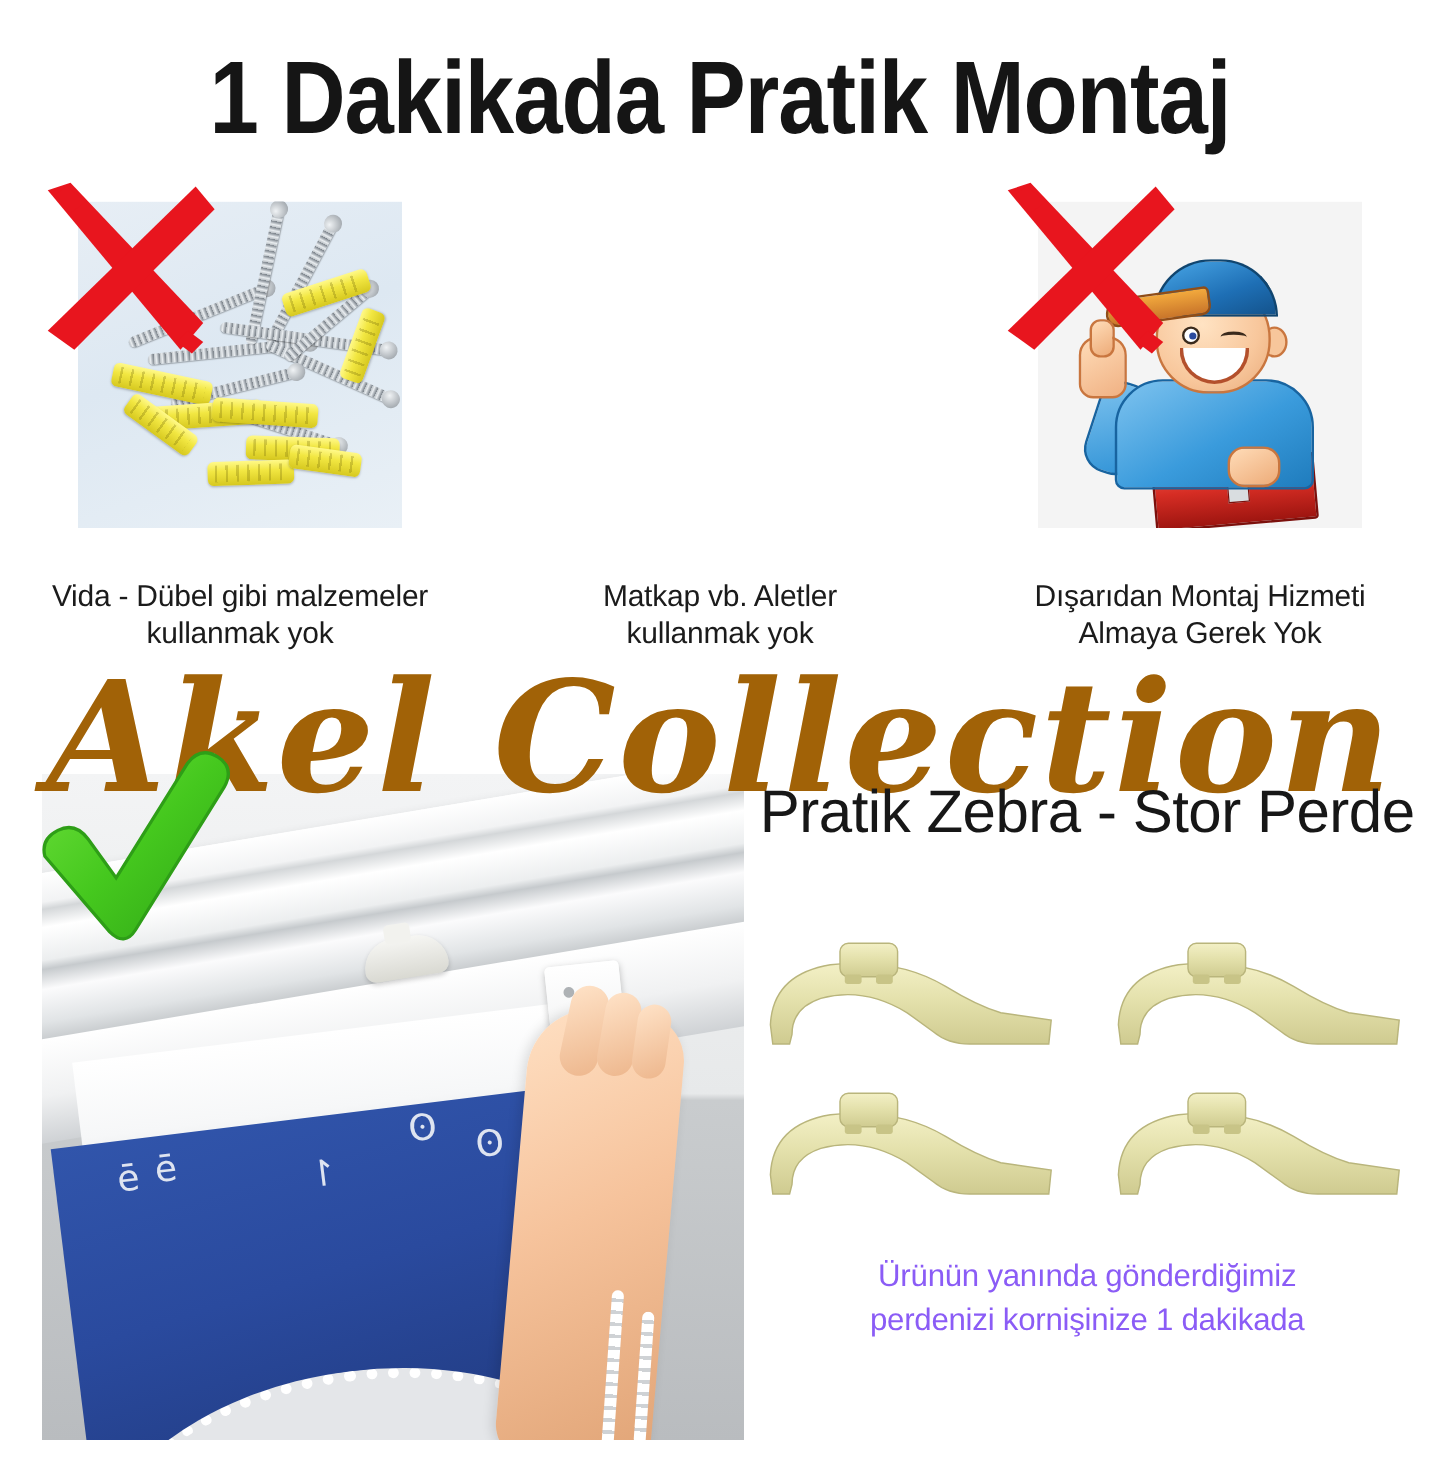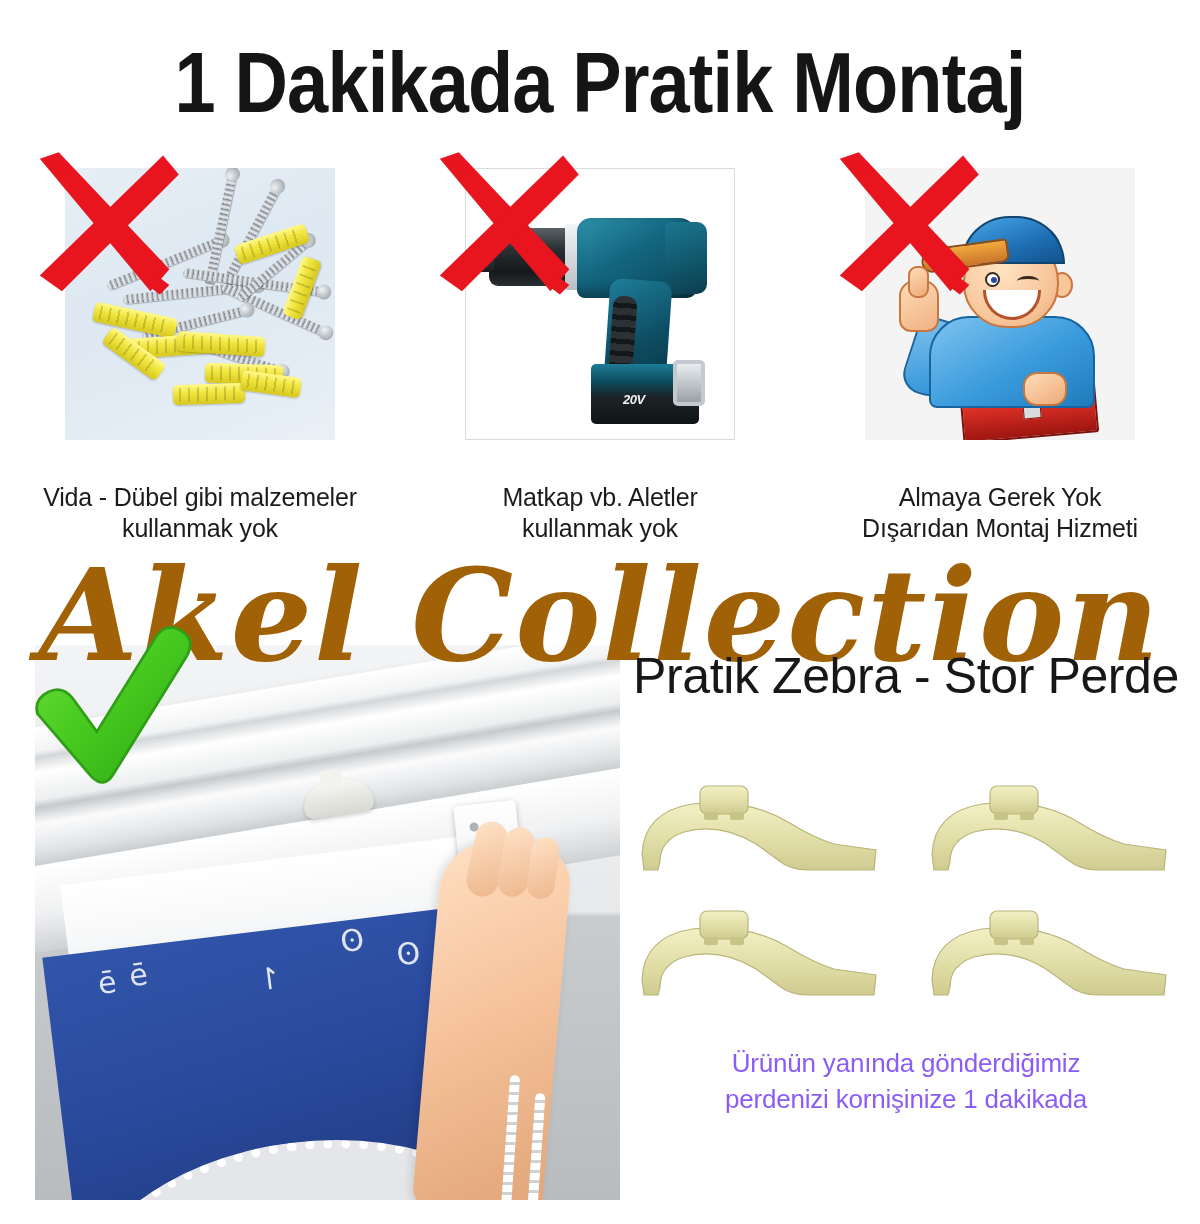--- a/index.html
+++ b/index.html
@@ -599,40 +599,20 @@
           <path d="M84 82 L92 88 L86 94 L78 88 Z" fill="#E8151E"></path>
         </svg>
       </div>
       <div class="card-caption">
         <div>Vida - Dübel gibi malzemeler</div>
         <div>kullanmak yok</div>
       </div>
     </div>
 
     <div class="card">
-      <div class="card-media">
-        <div class="photo-frame">
-          <div class="drill-frame"></div>
-          <div class="drill-chuck"></div>
-          <div class="drill-collar"></div>
-          <div class="drill-body"></div>
-          <div class="drill-rear"></div>
-          <div class="drill-handle"></div>
-          <div class="drill-grip"></div>
-          <div class="drill-battery"></div>
-          <div class="drill-volt">20V</div>
-          <div class="drill-clip"></div>
-        </div>
-        <svg class="xmark" viewBox="0 0 100 100">
-          <path d="M10 8 L22 4 L92 78 L80 92 Z" fill="#E8151E"></path>
-          <path d="M88 6 L98 18 L24 92 L10 82 Z" fill="#E8151E"></path>
-          <path d="M14 10 L20 6 L30 14 L22 20 Z" fill="#E8151E"></path>
-          <path d="M84 82 L92 88 L86 94 L78 88 Z" fill="#E8151E"></path>
-        </svg>
-      </div>
       <div class="card-caption">
         <div>Matkap vb. Aletler</div>
         <div>kullanmak yok</div>
       </div>
     </div>
 
     <div class="card">
       <div class="card-media">
         <div class="photo-frame">
           <div class="man-bg"></div>
@@ -650,22 +630,22 @@
           <div class="man-thumb"></div>
         </div>
         <svg class="xmark" viewBox="0 0 100 100">
           <path d="M10 8 L22 4 L92 78 L80 92 Z" fill="#E8151E"></path>
           <path d="M88 6 L98 18 L24 92 L10 82 Z" fill="#E8151E"></path>
           <path d="M14 10 L20 6 L30 14 L22 20 Z" fill="#E8151E"></path>
           <path d="M84 82 L92 88 L86 94 L78 88 Z" fill="#E8151E"></path>
         </svg>
       </div>
       <div class="card-caption">
+        <div>Dışarıdan Montaj Hizmeti</div>
         <div>Almaya Gerek Yok</div>
-        <div>Dışarıdan Montaj Hizmeti</div>
       </div>
     </div>
 
   </div>
 
   <div class="install-photo">
     <div class="ip-wall"></div>
     <div class="ip-rail"></div>
     <div class="ip-rail2"></div>
     <div class="ip-clip"></div>

